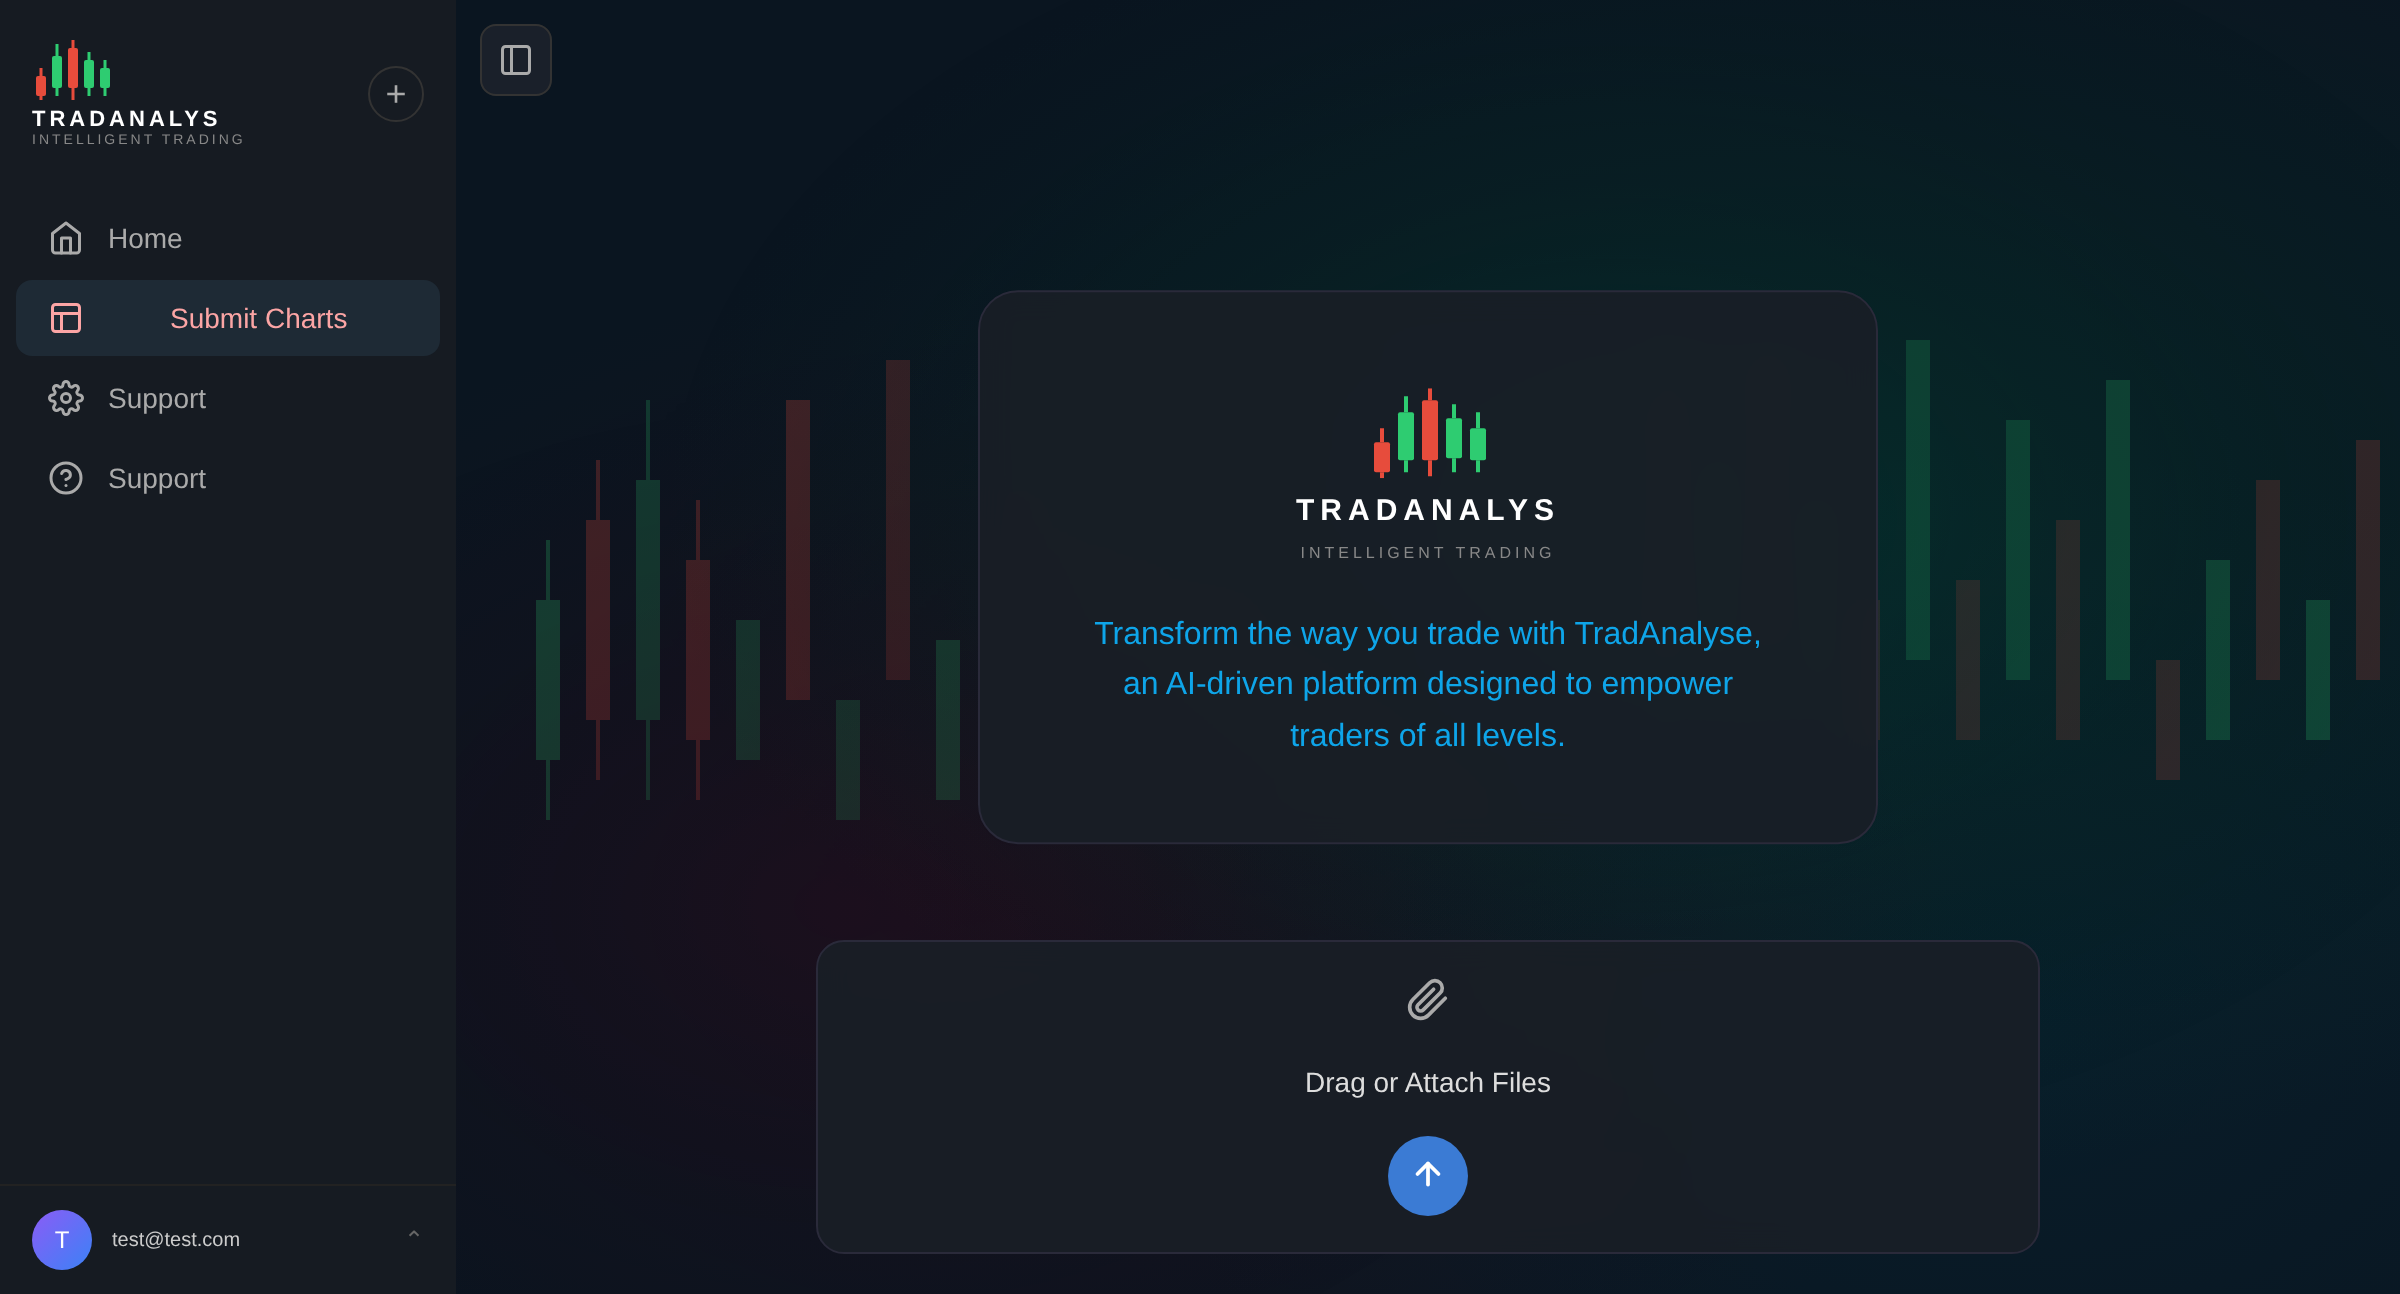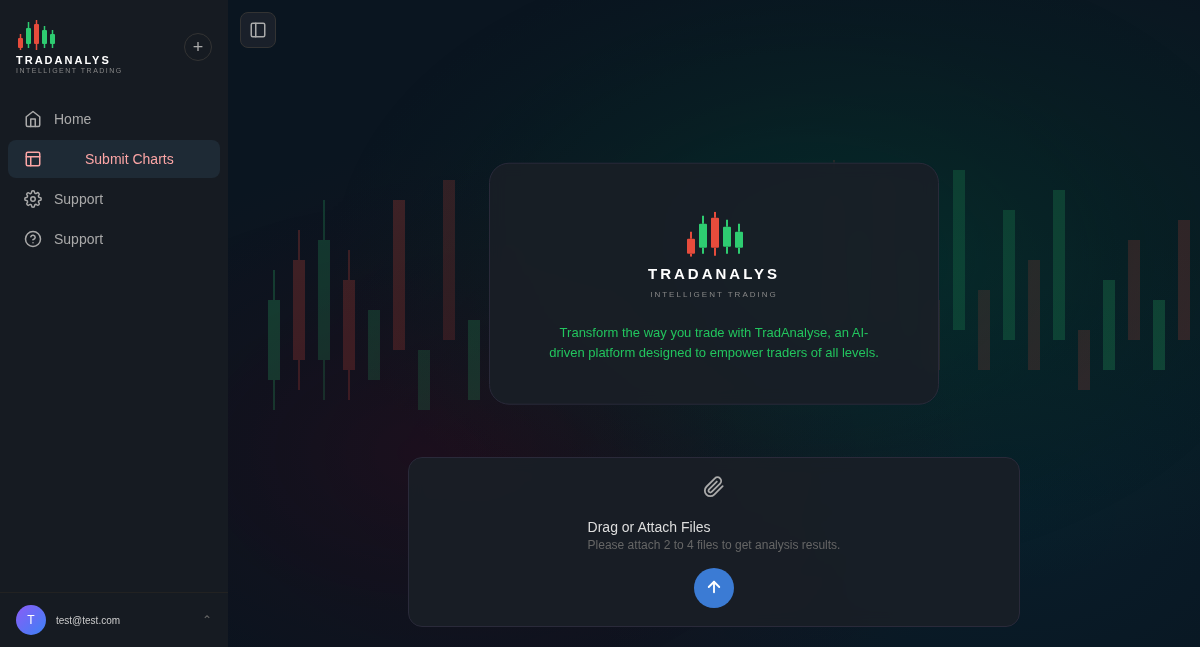--- a/index.html
+++ b/index.html
@@ -225,22 +225,22 @@
       color: #ffffff;
     }
 
     .card-logo-subtext {
       font-size: 8px;
       letter-spacing: 2px;
       color: #888;
     }
 
     .card-description {
-      font-size: 13px;
-      color: #22c55e;
+      font-size: 16px;
+      color: #0ea5e9;
       line-height: 1.6;
       max-width: 340px;
     }
 
     
     .file-attach-area {
       position: absolute;
       bottom: 20px;
       left: 50%;
       transform: translateX(-50%);
@@ -501,21 +501,20 @@
   </div>
 
   <div class="file-attach-area">
     <span class="paperclip-icon">
       <svg width="22" height="22" viewBox="0 0 24 24" fill="none" stroke="#aaa" stroke-width="2" stroke-linecap="round" stroke-linejoin="round">
         <path d="M21.44 11.05l-9.19 9.19a6 6 0 01-8.49-8.49l9.19-9.19a4 4 0 015.66 5.66l-9.2 9.19a2 2 0 01-2.83-2.83l8.49-8.48"></path>
       </svg>
     </span>
     <div class="attach-text-area">
       <div class="attach-title">Drag or Attach Files</div>
-      <div class="attach-subtitle">Please attach 2 to 4 files to get analysis results.</div>
     </div>
     <button class="upload-btn">
       <span class="upload-arrow">
         <svg width="18" height="18" viewBox="0 0 24 24" fill="none" stroke="#fff" stroke-width="2.5" stroke-linecap="round" stroke-linejoin="round">
           <line x1="12" y1="19" x2="12" y2="5"></line>
           <polyline points="5 12 12 5 19 12"></polyline>
         </svg>
       </span>
     </button>
   </div>

